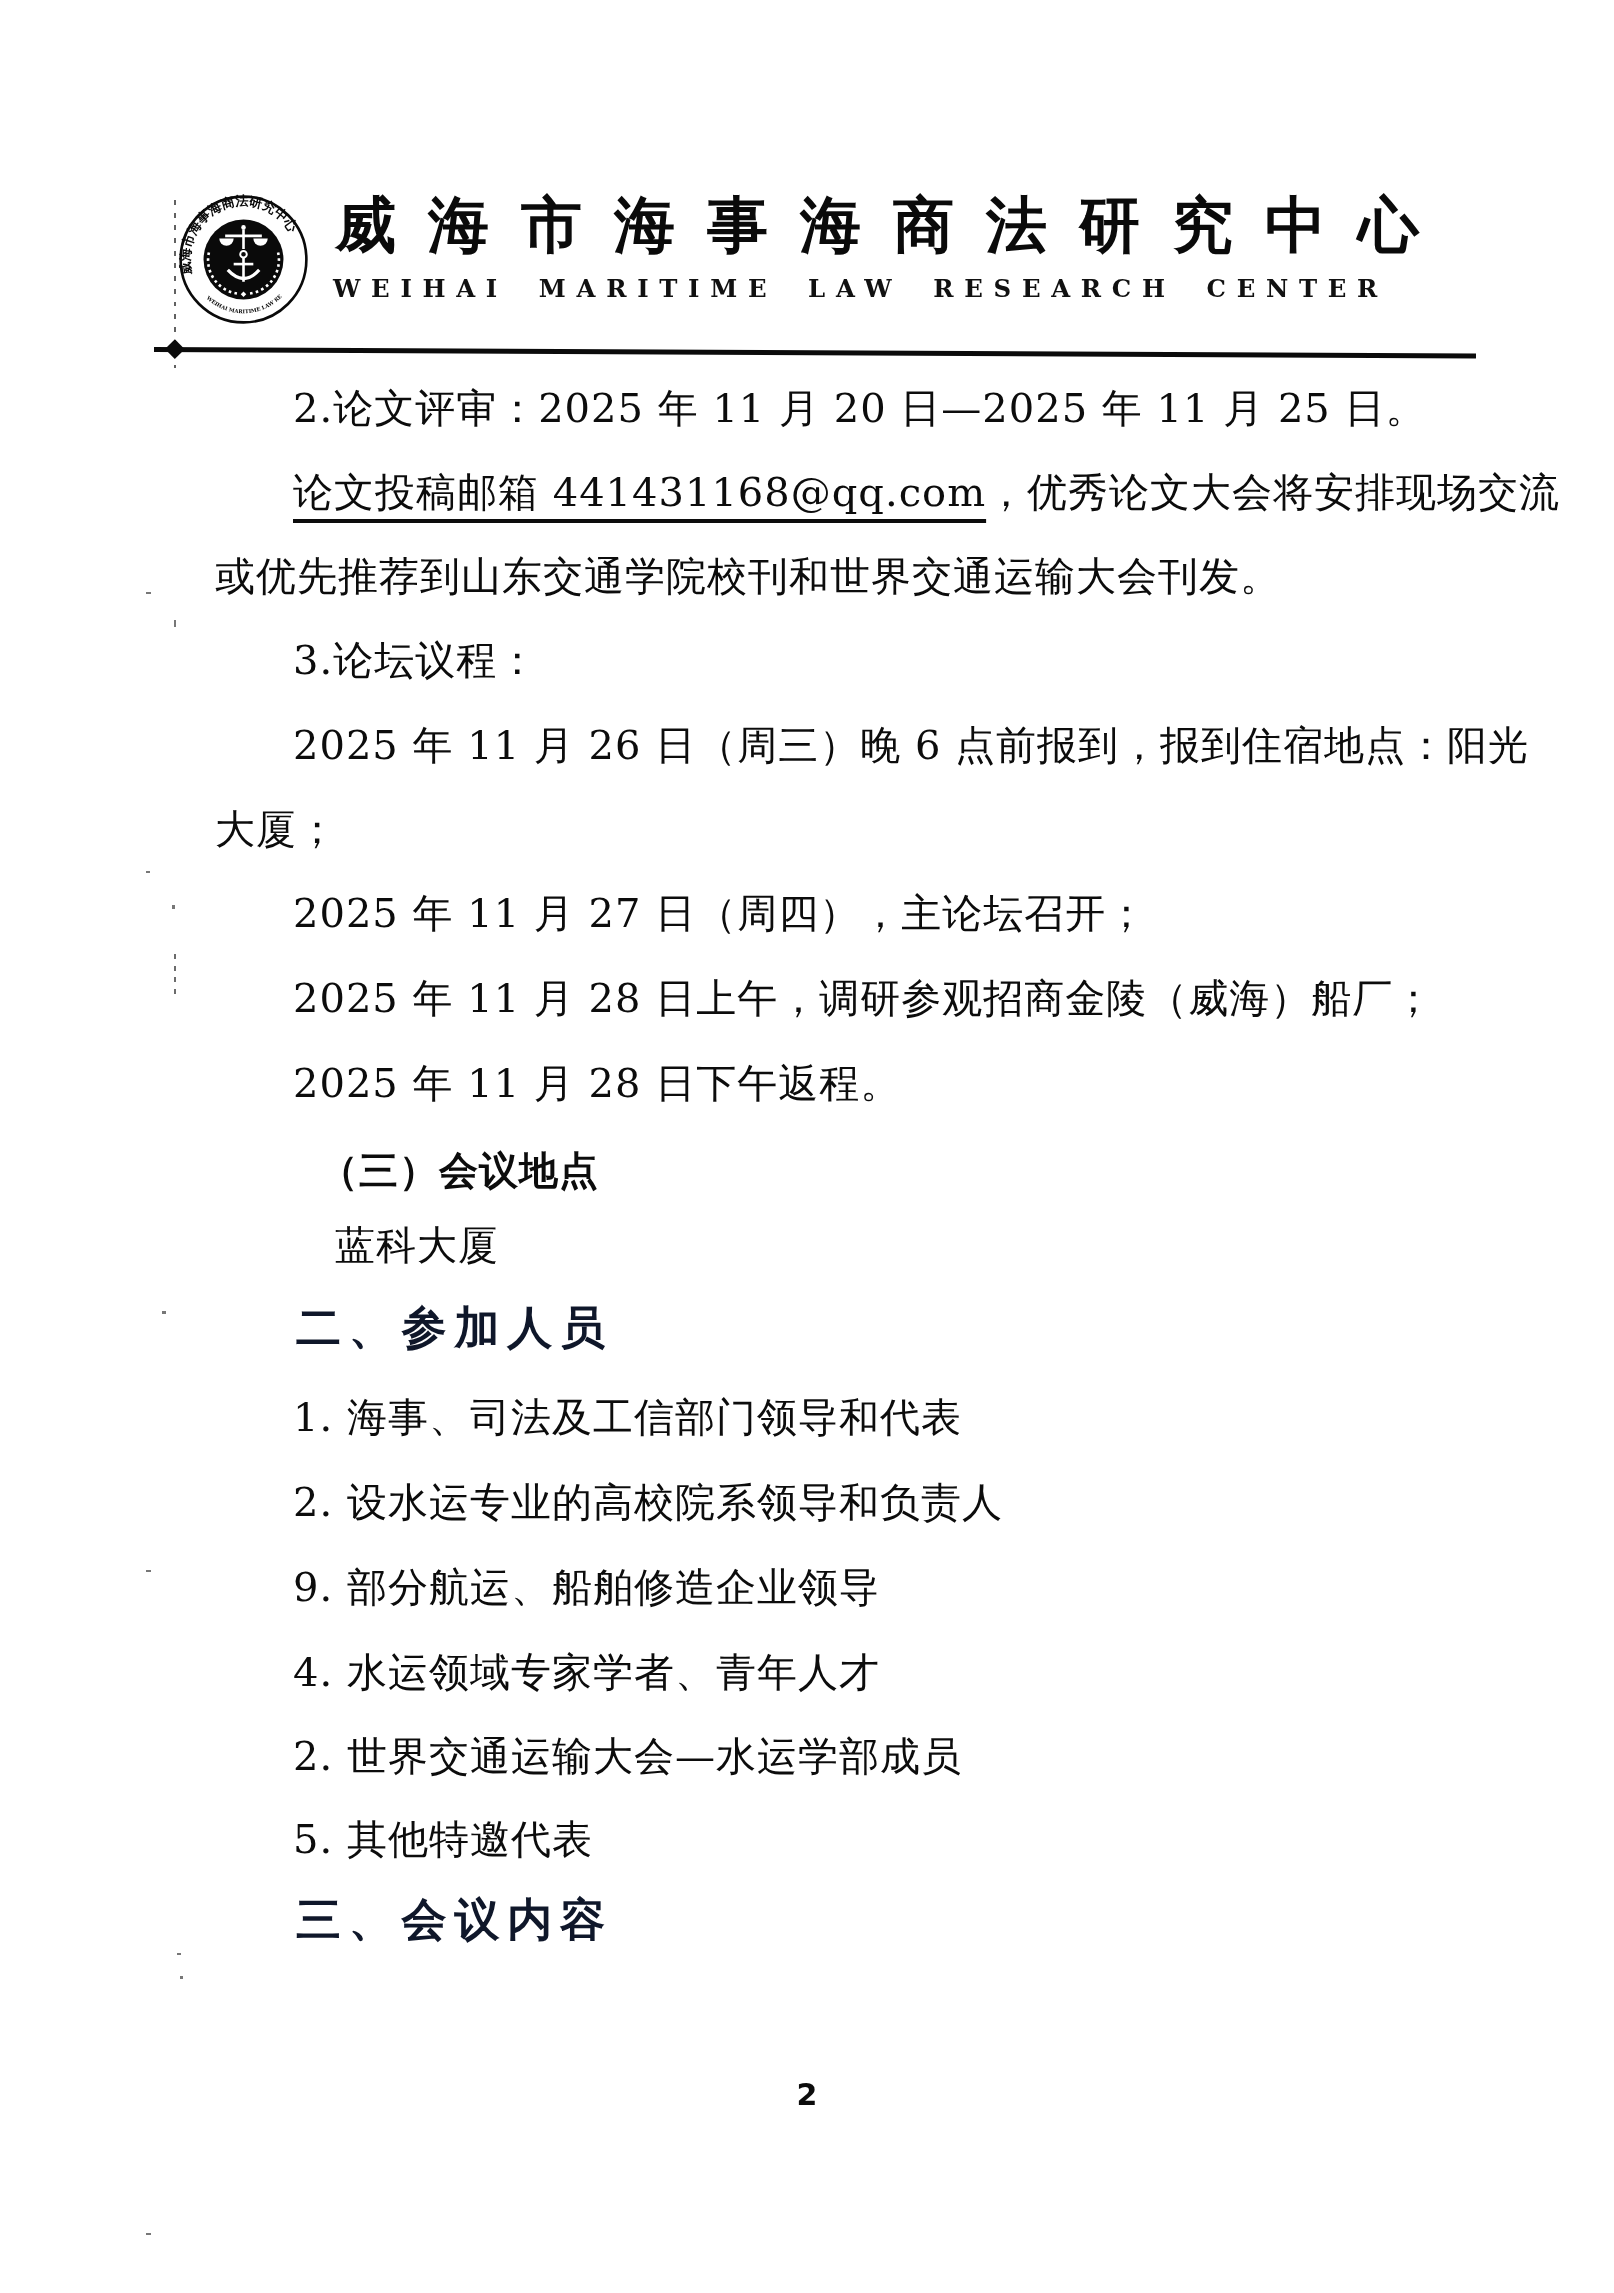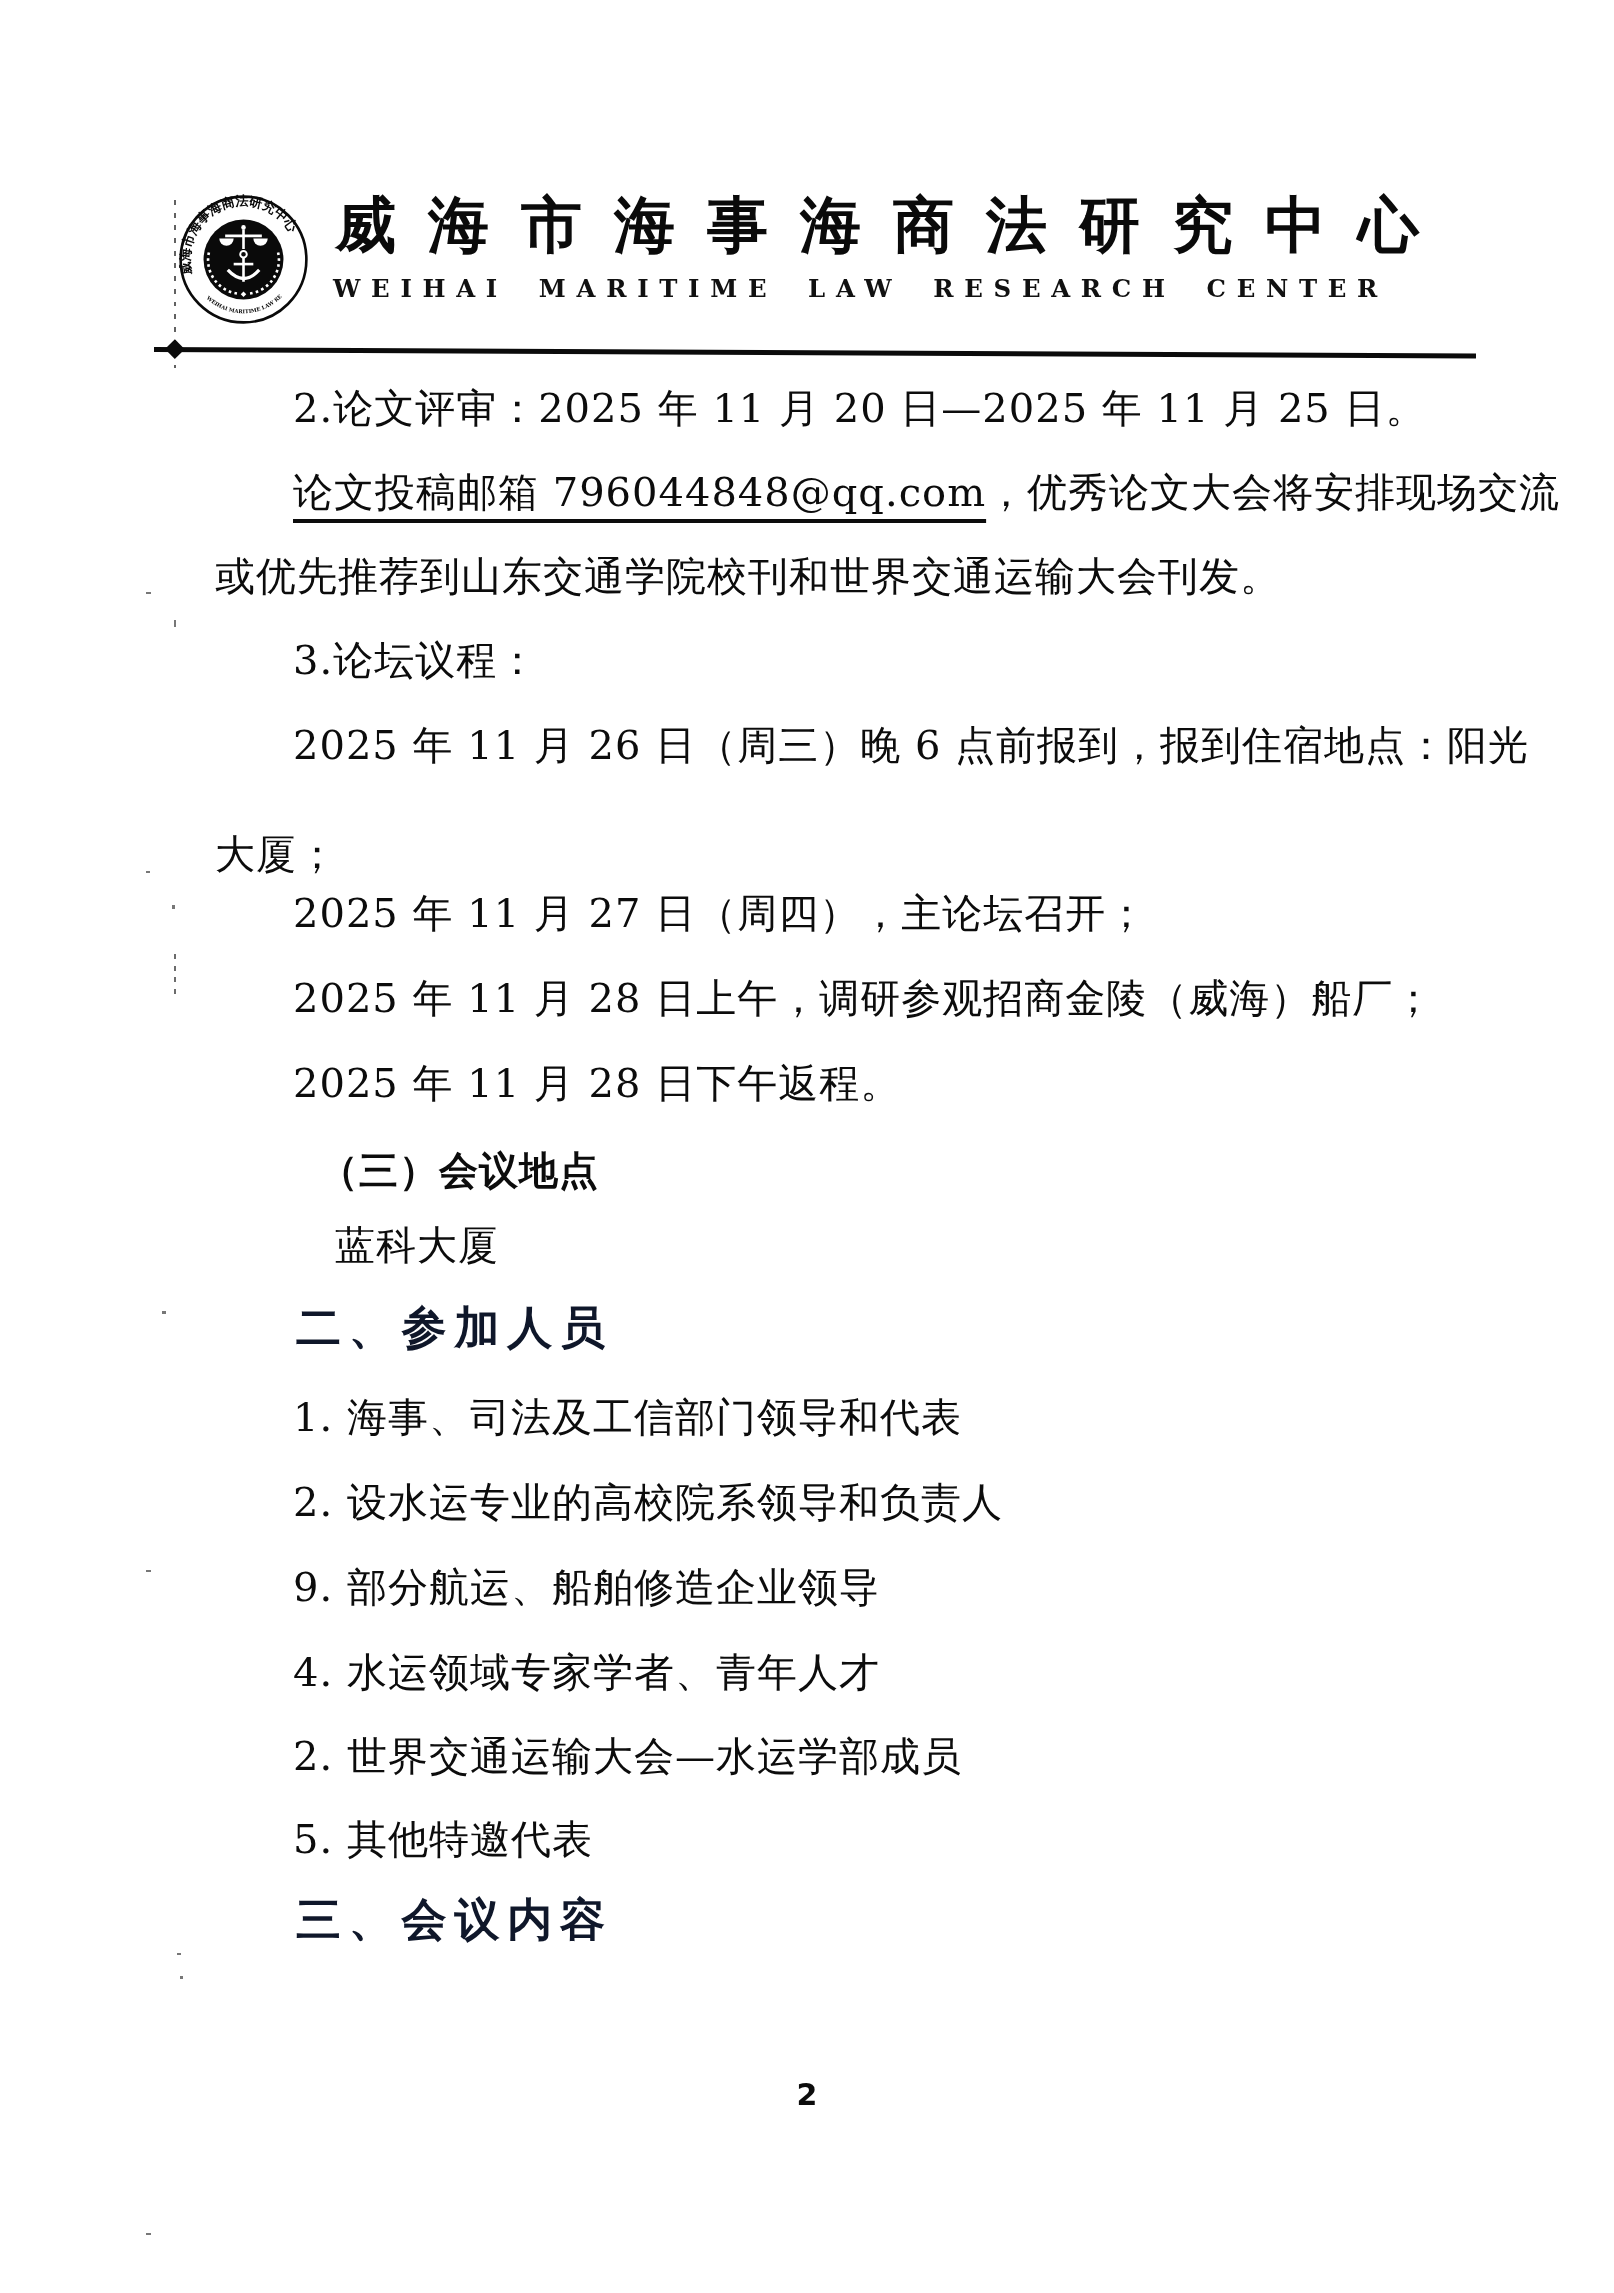--- a/index.html
+++ b/index.html
@@ -133,27 +133,27 @@
   <div class="org-cn">威海市海事海商法研究中心</div>
   <div class="org-en">WEIHAI MARITIME LAW RESEARCH CENTER</div>
 
   <div class="rule">
     <span class="diamond"></span>
   </div>
 
   <div class="line indent" style="top:385px">2.论文评审：2025 年 11 月 20 日—2025 年 11 月 25 日。</div>
 
   <div class="line indent" style="top:469px">
-    <span class="u">论文投稿邮箱 796044848@qq.com</span><span>，优秀论文大会将安排现场交流</span>
+    <span class="u">论文投稿邮箱 441431168@qq.com</span><span>，优秀论文大会将安排现场交流</span>
   </div>
 
   <div class="line flush" style="top:553px">或优先推荐到山东交通学院校刊和世界交通运输大会刊发。</div>
   <div class="line indent" style="top:637px">3.论坛议程：</div>
   <div class="line indent" style="top:722px">2025 年 11 月 26 日（周三）晚 6 点前报到，报到住宿地点：阳光</div>
-  <div class="line flush" style="top:831px">大厦；</div>
+  <div class="line flush" style="top:806px">大厦；</div>
   <div class="line indent" style="top:890px">2025 年 11 月 27 日（周四），主论坛召开；</div>
   <div class="line indent" style="top:975px">2025 年 11 月 28 日上午，调研参观招商金陵（威海）船厂；</div>
   <div class="line indent" style="top:1060px">2025 年 11 月 28 日下午返程。</div>
 
   <div class="line h-sub" style="top:1148px">（三）会议地点</div>
   <div class="line place" style="top:1222px">蓝科大厦</div>
 
   <div class="line h-section" style="top:1302px">二、参加人员</div>
 
   <div class="line indent" style="top:1394px">1. 海事、司法及工信部门领导和代表</div>

